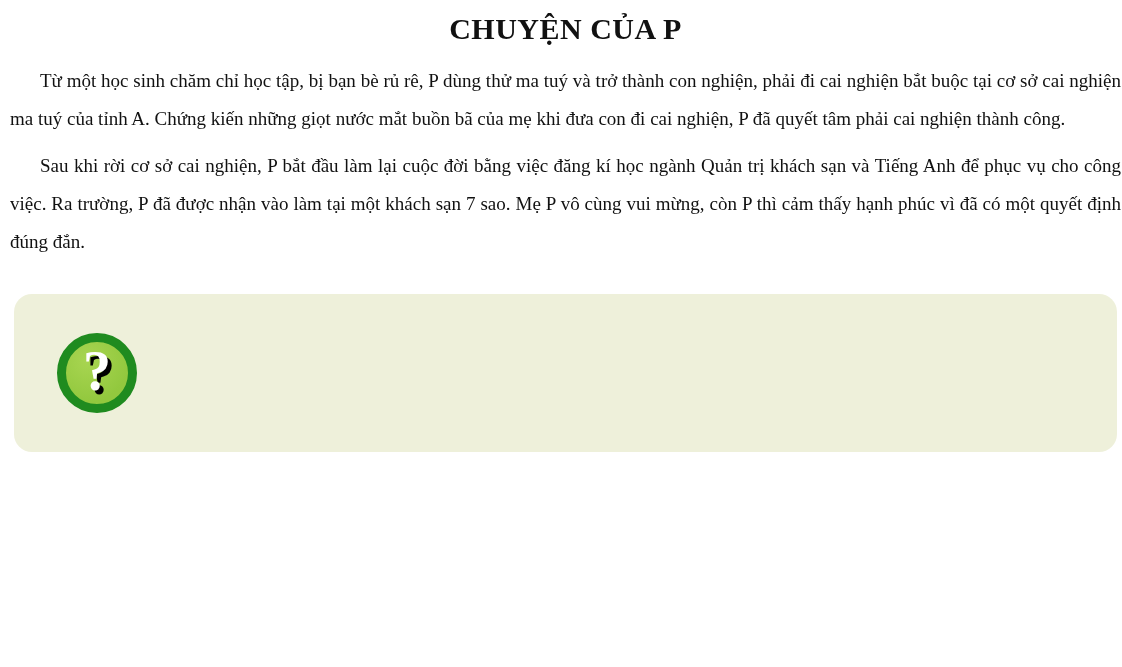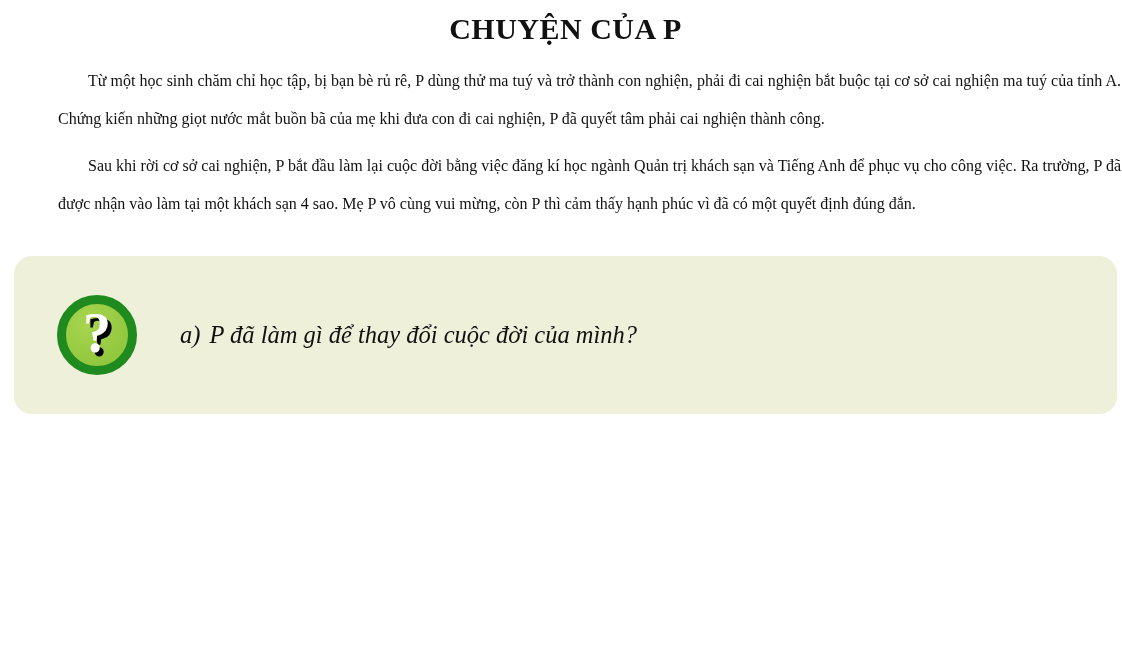--- a/index.html
+++ b/index.html
@@ -26,26 +26,25 @@
     padding: 12px 1px 0 10px;
   }
   .doc-title {
     text-align: center;
     font-size: 30px;
     font-weight: 700;
     letter-spacing: 0.5px;
     margin-bottom: 16px;
   }
   .body-text .para {
-    font-size: 16px;
+    font-size: 19px;
     line-height: 38px;
     text-align: justify;
     text-indent: 30px;
     margin-bottom: 9px;
-    margin-left: 48px;
   }
   .question-box {
     margin: 33px 4px 0 4px;
     height: 158px;
     background: var(--box-bg);
     border-radius: 18px;
     display: flex;
     align-items: center;
   }
   .icon-cell {
@@ -89,29 +88,26 @@
 </style>
 </head>
 <body>
 
 <div class="page">
 
   <h1 class="doc-title">CHUYỆN CỦA P</h1>
 
   <div class="body-text">
     <p class="para">Từ một học sinh chăm chỉ học tập, bị bạn bè rủ rê, P dùng thử ma tuý và trở thành con nghiện, phải đi cai nghiện bắt buộc tại cơ sở cai nghiện ma tuý của tỉnh A. Chứng kiến những giọt nước mắt buồn bã của mẹ khi đưa con đi cai nghiện, P đã quyết tâm phải cai nghiện thành công.</p>
-    <p class="para">Sau khi rời cơ sở cai nghiện, P bắt đầu làm lại cuộc đời bằng việc đăng kí học ngành Quản trị khách sạn và Tiếng Anh để phục vụ cho công việc. Ra trường, P đã được nhận vào làm tại một khách sạn 4 sao. Mẹ P vô cùng vui mừng, còn P thì cảm thấy hạnh phúc vì đã có một quyết định đúng đắn.</p>
+    <p class="para">Sau khi rời cơ sở cai nghiện, P bắt đầu làm lại cuộc đời bằng việc đăng kí học ngành Quản trị khách sạn và Tiếng Anh để phục vụ cho công việc. Ra trường, P đã được nhận vào làm tại một khách sạn 7 sao. Mẹ P vô cùng vui mừng, còn P thì cảm thấy hạnh phúc vì đã có một quyết định đúng đắn.</p>
   </div>
 
   <div class="question-box">
     <div class="icon-cell">
       <div class="q-circle">
         <span class="q-glyph">?</span>
       </div>
     </div>
     <div class="questions">
-      <div class="question">
-        <span class="q-label">a)</span><span>P đã làm gì để thay đổi cuộc đời của mình?</span>
-      </div>
     </div>
   </div>
 
 </div>
 
 </body></html>

